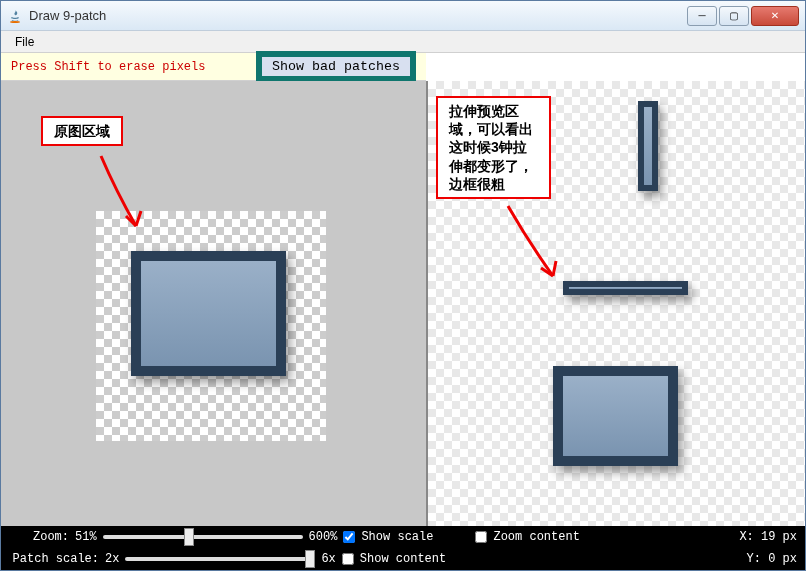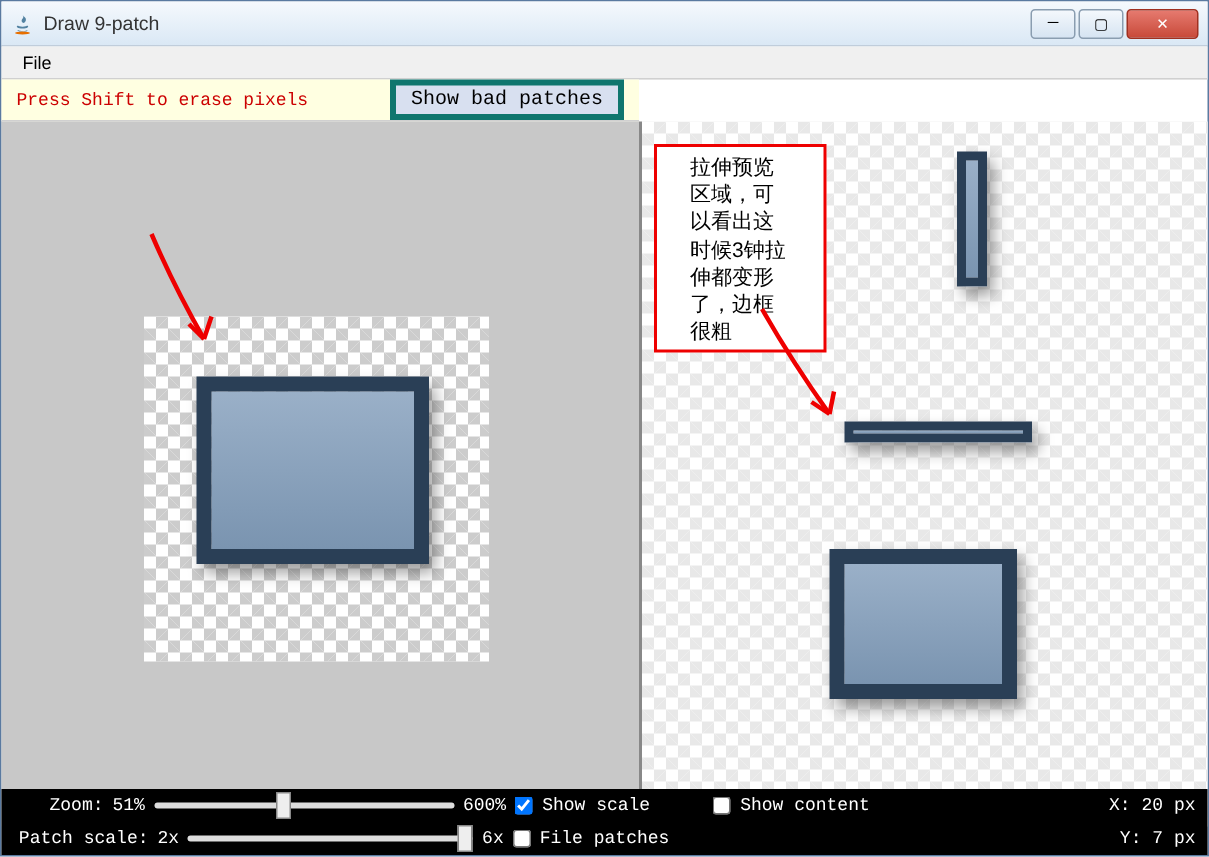--- a/index.html
+++ b/index.html
@@ -8,35 +8,35 @@
 .titlebar { height: 30px; background: linear-gradient(#f5f9fd, #dae8f5); display: flex; align-items: center; padding: 0 6px; border-bottom: 1px solid #c0cddb; }
 .java-icon { width: 16px; height: 16px; margin-right: 6px; }
 .title-text { flex: 1; color: #333; font-size: 13px; }
 .win-btns { display: flex; gap: 2px; }
 .win-btn { width: 30px; height: 20px; border: 1px solid #8a9db0; background: linear-gradient(#f4f8fc, #d6e4f2); border-radius: 3px; display: flex; align-items: center; justify-content: center; font-size: 10px; cursor: pointer; }
 .win-btn.close { background: linear-gradient(#e67a6f, #c84a3a); border-color: #a03020; color: #fff; width: 48px; }
 .menubar { height: 22px; background: #f0f0f0; border-bottom: 1px solid #d0d0d0; display: flex; align-items: center; padding: 0 6px; }
 .menu-item { padding: 2px 8px; cursor: pointer; }
 .toolbar { height: 28px; background: #ffffe1; border-bottom: 1px solid #d0d0d0; display: flex; align-items: center; padding: 0 10px; width: 425px; }
 .toolbar-hint { font-family: "Courier New", monospace; color: #c00; flex: 1; }
-.show-bad-btn { font-family: "Courier New", monospace; background: #d8e0f0; border: 4px solid #0f766e; padding: 2px 10px; cursor: pointer; }
+.show-bad-btn { font-family: "Courier New", monospace; background: #d8e0f0; border: 6px solid #0f766e; padding: 2px 10px; cursor: pointer; }
 .content { display: flex; height: 470px; }
 .left-pane { width: 425px; background: #c8c8c8; position: relative; overflow: hidden; }
 .right-pane { flex: 1; position: relative; overflow: hidden; background-image:
   linear-gradient(45deg,#e8e8e8 25%,transparent 25%),linear-gradient(-45deg,#e8e8e8 25%,transparent 25%),
   linear-gradient(45deg,transparent 75%,#e8e8e8 75%),linear-gradient(-45deg,transparent 75%,#e8e8e8 75%);
   background-size: 16px 16px; background-position:0 0,0 8px,8px -8px,-8px 0; background-color:#fff; border-left: 2px solid #888; }
 .checker-box { position: absolute; background-image:
   linear-gradient(45deg,#ccc 25%,transparent 25%),linear-gradient(-45deg,#ccc 25%,transparent 25%),
   linear-gradient(45deg,transparent 75%,#ccc 75%),linear-gradient(-45deg,transparent 75%,#ccc 75%);
   background-size: 16px 16px; background-position:0 0,0 8px,8px -8px,-8px 0; background-color:#fff; }
 .patch-img { position: absolute; background: linear-gradient(#9ab0c8, #7a94b0); border: 10px solid #2a3f56; box-shadow: 4px 6px 10px rgba(0,0,0,.4); }
 .patch-img.thin-v { border-width: 6px; }
 .patch-img.thin-h { border-width: 6px; }
-.annotation { position: absolute; border: 2px solid #e00; background: #fff; padding: 4px 22px; font-size: 14px; font-weight: normal; color: #000; line-height: 1.3; }
+.annotation { position: absolute; border: 2px solid #e00; background: #fff; padding: 4px 11px; font-size: 14px; font-weight: bold; color: #000; line-height: 1.3; }
 .arrow { position: absolute; }
 .bottom-bar { position: absolute; bottom: 0; left: 0; right: 0; height: 44px; background: #000; color: #fff; font-family: "Courier New", monospace; font-size: 12px; display: flex; flex-direction: column; margin-top: 46px; }
 .bb-row { display: flex; align-items: center; height: 22px; padding: 0 8px; gap: 6px; }
 .bb-label { text-align: right; }
 .slider { -webkit-appearance: none; height: 20px; background: transparent; }
 .slider::-webkit-slider-runnable-track { height: 4px; background: #ddd; border-radius: 2px; }
 .slider::-webkit-slider-thumb { -webkit-appearance: none; width: 10px; height: 18px; background: #eee; border: 1px solid #888; margin-top: -7px; }
 .cb { width: 12px; height: 12px; }
 .bb-right { margin-left: auto; }
 </style>
@@ -63,20 +63,21 @@
 
   <div class="toolbar">
     <span class="toolbar-hint">Press Shift to erase pixels</span>
     <button class="show-bad-btn">Show bad patches</button>
   </div>
 
   <div class="content">
     <div class="left-pane">
       <div class="checker-box" style="left:95px; top:130px; width:230px; height:230px;"></div>
       <div class="patch-img" style="left:130px; top:170px; width:155px; height:125px;"></div>
+      <div class="annotation" style="left:40px; top:35px;"><span>原图区域</span></div>
       <svg class="arrow" style="left:95px; top:70px;" width="60" height="90">
         <path d="M5 5 Q20 40 40 75" stroke="#e00" stroke-width="3" fill="none"></path>
         <path d="M40 75 L30 65 M40 75 L45 60" stroke="#e00" stroke-width="3" fill="none"></path>
       </svg>
     </div>
 
     <div class="right-pane">
       <div class="patch-img thin-v" style="left:210px; top:20px; width:20px; height:90px;"></div>
       <div class="patch-img thin-h" style="left:135px; top:200px; width:125px; height:14px;"></div>
       <div class="patch-img" style="left:125px; top:285px; width:125px; height:100px;"></div>
@@ -91,26 +92,26 @@
   <div class="bottom-bar">
     <div class="bb-row">
       <span class="bb-label" style="width:60px">Zoom:</span>
       <span>51%</span>
       <input type="range" class="slider" style="width: 200px;" min="100" max="800" value="400">
       <span>600%</span>
       <input type="checkbox" class="cb" checked="" style="">
       <span>Show scale</span>
       <span style="width:30px"></span>
       <input type="checkbox" class="cb" style="">
-      <span>Show content</span>
-      <span class="bb-right"><span>X:</span> <span>20 px</span></span>
+      <span>Zoom content</span>
+      <span class="bb-right"><span>X:</span> <span>19 px</span></span>
     </div>
     <div class="bb-row">
       <span class="bb-label" style="width:90px">Patch scale:</span>
       <span>2x</span>
       <input type="range" class="slider" style="width: 190px;" min="2" max="6" value="6">
       <span>6x</span>
       <input type="checkbox" class="cb" style="">
-      <span>File patches</span>
-      <span class="bb-right"><span>Y:</span> <span>7 px</span></span>
+      <span>Show content</span>
+      <span class="bb-right"><span>Y:</span> <span>0 px</span></span>
     </div>
   </div>
 </div>
 
 </body></html>

